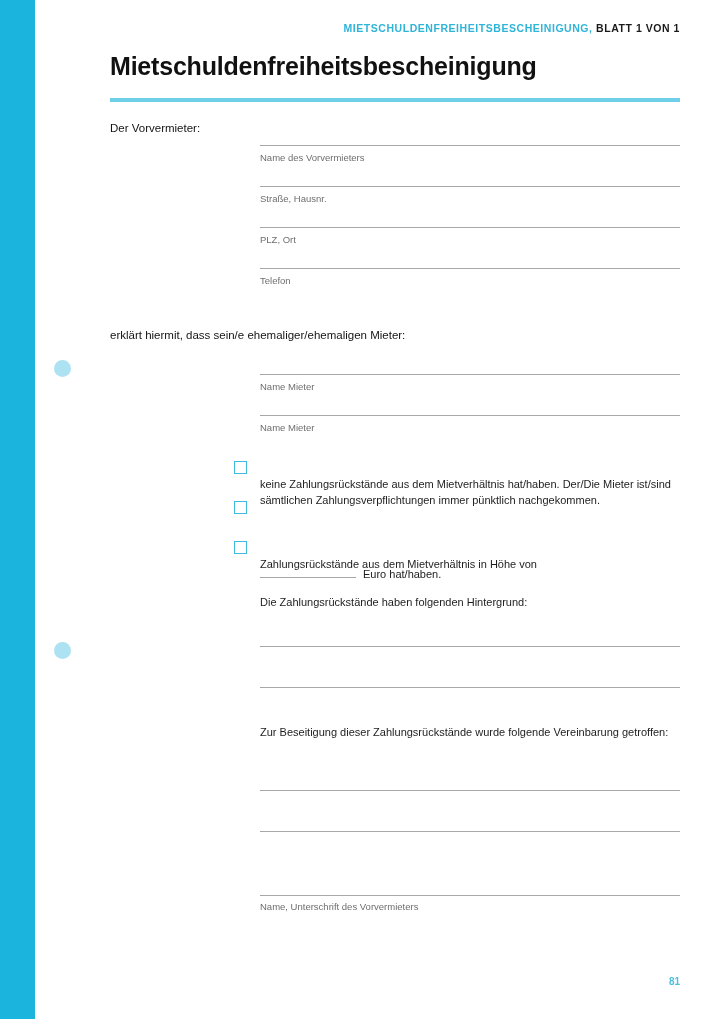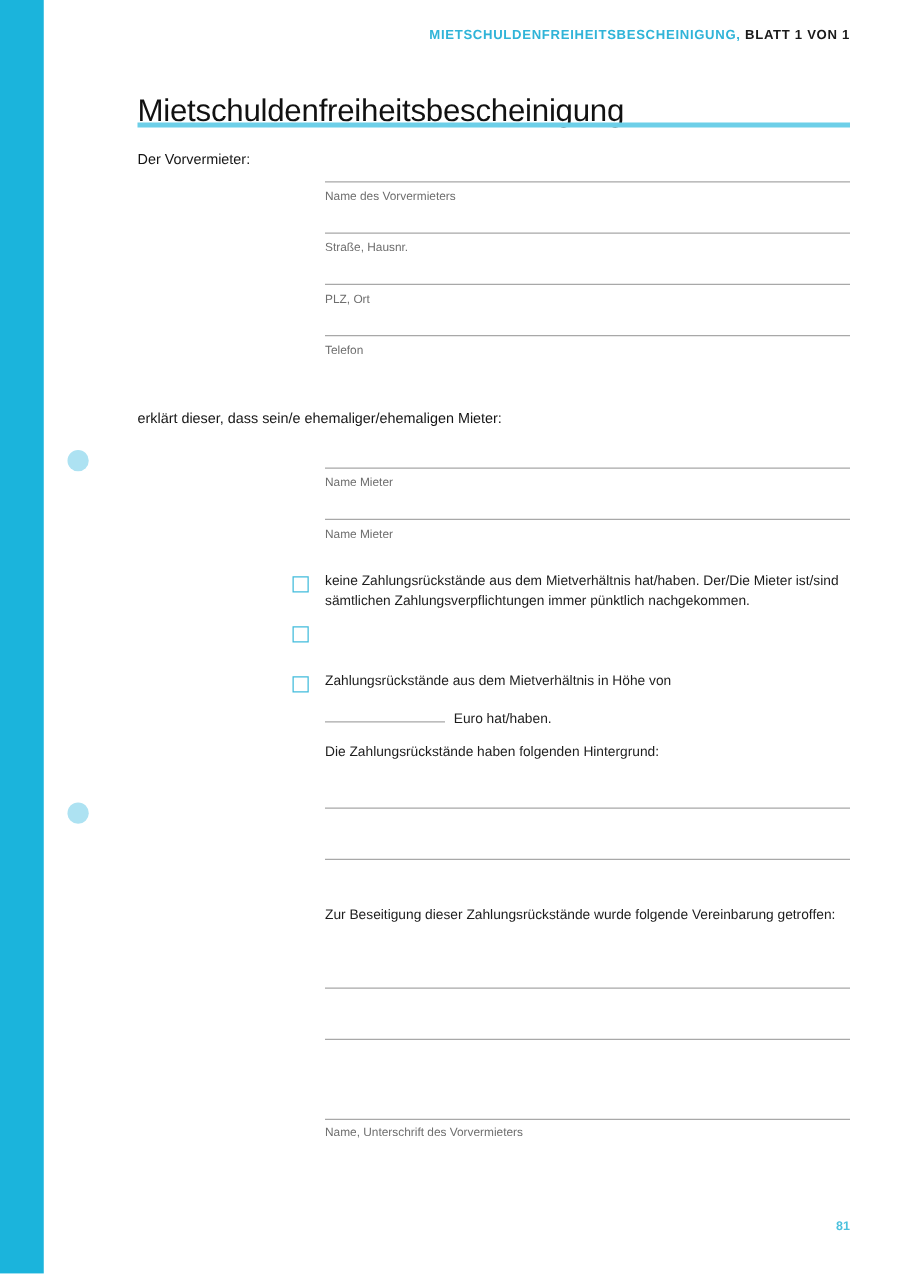--- a/index.html
+++ b/index.html
@@ -48,23 +48,23 @@
     letter-spacing: 0.55px;
     white-space: nowrap;
   }
   .doc-meta .meta-title { color: #30b4d8; }
   .doc-meta .meta-sheet { color: #1a1a1a; }
 
   
   .doc-title {
     position: absolute;
     left: 110px;
-    top: 75px;
+    top: 52px;
     font-size: 25px;
-    font-weight: normal;
+    font-weight: bold;
     color: #111111;
     letter-spacing: -0.2px;
     white-space: nowrap;
   }
   .title-rule {
     position: absolute;
     left: 110px;
     top: 98px;
     width: 570px;
     height: 4px;
@@ -110,20 +110,21 @@
     background: #ffffff;
     box-sizing: content-box;
   }
   .cb-text {
     position: absolute;
     left: 260px;
     width: 425px;
     font-size: 11px;
     line-height: 15.5px;
     color: #1d1d1d;
+    margin-top: 19px;
   }
 
   
   .body-text {
     position: absolute;
     left: 260px;
     width: 425px;
     font-size: 11px;
     line-height: 15.5px;
     color: #1d1d1d;
@@ -181,21 +182,21 @@
 
   <div class="form-rule" style="top:186px"></div>
   <div class="form-caption" style="top:193px">Straße, Hausnr.</div>
 
   <div class="form-rule" style="top:227px"></div>
   <div class="form-caption" style="top:234px">PLZ, Ort</div>
 
   <div class="form-rule" style="top:268px"></div>
   <div class="form-caption" style="top:275px">Telefon</div>
 
-  <div class="section-heading heading-erklaert">erklärt dieser, dass sein/e ehemaliger/ehemaligen Mieter:</div>
+  <div class="section-heading heading-erklaert">erklärt hiermit, dass sein/e ehemaliger/ehemaligen Mieter:</div>
 
   <div class="form-rule" style="top:374px"></div>
   <div class="form-caption" style="top:381px">Name Mieter</div>
 
   <div class="form-rule" style="top:415px"></div>
   <div class="form-caption" style="top:422px">Name Mieter</div>
 
   <div class="cb-box" style="top:461px"></div>
   <div class="cb-text" style="top:458px">keine Zahlungsrückstände aus dem Mietverhältnis hat/haben. Der/Die Mieter ist/sind sämtlichen Zahlungsverpflichtungen immer pünktlich nachgekommen.</div>
 

